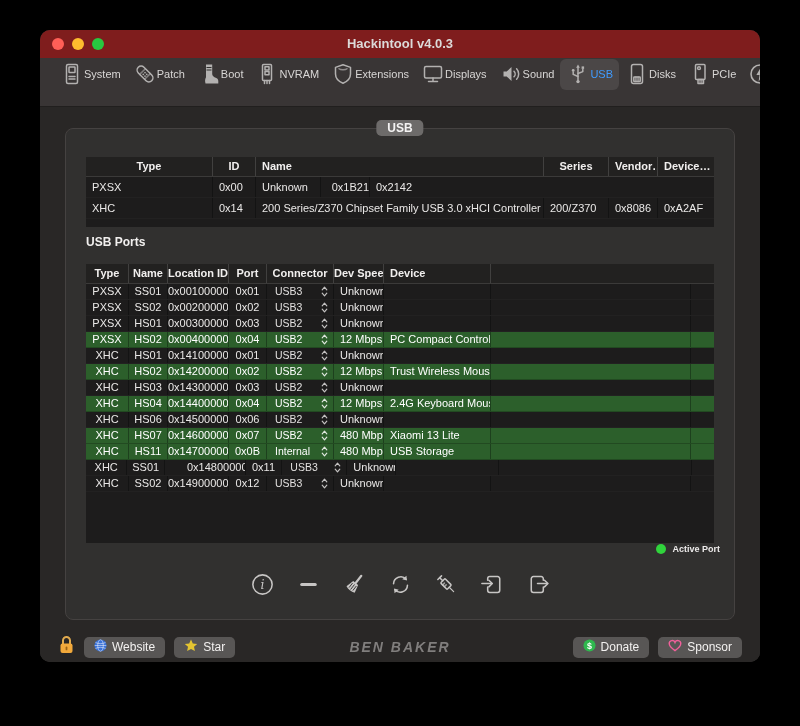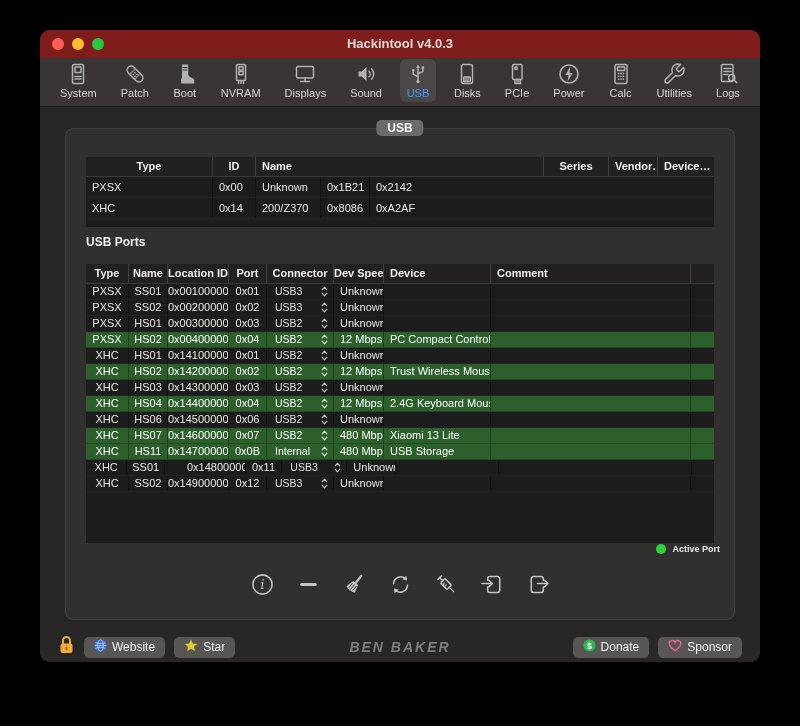--- a/index.html
+++ b/index.html
@@ -5,21 +5,21 @@
   html,body{margin:0;padding:0;}
   body{width:800px;height:726px;background:#000;font-family:"Liberation Sans",sans-serif;position:relative;overflow:hidden;}
   .window{position:absolute;left:40px;top:30px;width:720px;height:632px;background:#292726;border-radius:10px;overflow:hidden;box-shadow:0 0 0 1px rgba(255,255,255,.08) inset;}
   .titlebar{position:relative;height:28px;background:#7f1d1d;}
   .traffic{position:absolute;top:8px;width:12px;height:12px;border-radius:50%;}
   .t-close{left:12px;background:#ff5f57;}
   .t-min{left:32px;background:#febc2e;}
   .t-max{left:52px;background:#28c840;}
   .title{position:absolute;left:0;right:0;top:0;height:28px;line-height:28px;text-align:center;font-size:13px;font-weight:bold;color:#dcdad9;}
   .toolbar{height:47px;background:#393535;border-bottom:1px solid #211f1e;display:flex;justify-content:space-between;align-items:flex-start;padding:1px 14px 0 14px;}
-  .tb-item{display:flex;flex-direction:column;align-items:center;gap:0px;padding:2px 6px 3px 6px;border-radius:6px;cursor:default;}
+  .tb-item{display:flex;flex-direction:row;align-items:center;gap:0px;padding:2px 6px 3px 6px;border-radius:6px;cursor:default;}
   .tb-item.selected{background:#4b4747;}
   .tb-icon{height:26px;display:flex;align-items:center;justify-content:center;}
   .tb-icon svg{display:block;}
   .tb-label{font-size:11px;color:#d8d6d5;white-space:nowrap;}
   .content{position:relative;height:556px;background:#292726;}
   .panel{position:absolute;left:25px;top:21px;width:668px;height:490px;background:#31302f;border:1px solid #454241;border-radius:8px;}
   .badge{position:absolute;left:50%;transform:translateX(-50%);top:-9px;background:#6d6b6a;border-radius:5px;padding:1px 11px;font-size:12px;font-weight:bold;color:#f4f3f3;}
   .dtable{position:absolute;background:#1d1c1c;overflow:hidden;}
   .t-controllers{left:20px;top:28px;width:628px;height:70px;}
   .t-ports{left:20px;top:135px;width:628px;height:279px;}
@@ -115,20 +115,31 @@
               <line x1="14.5" y1="18.5" x2="14.5" y2="21.5"></line>
             </g>
           </svg>
         </span>
         <span class="tb-label">NVRAM</span>
       </div>
       <div class="tb-item">
         <span class="tb-icon">
           <svg width="24" height="24" viewBox="0 0 24 24">
             <g fill="none" stroke="#b3b1b0" stroke-width="1.5" stroke-linecap="round" stroke-linejoin="round">
+              <path d="M12 2.8 L19.5 5.4 V12 c0 4.6 -3.6 7.6 -7.5 9.2 C8.1 19.6 4.5 16.6 4.5 12 V5.4 Z"></path>
+              <path d="M8 6.8 c1.4 1.3 6.6 1.3 8 0" opacity=".7"></path>
+            </g>
+          </svg>
+        </span>
+        <span class="tb-label">Extensions</span>
+      </div>
+      <div class="tb-item">
+        <span class="tb-icon">
+          <svg width="24" height="24" viewBox="0 0 24 24">
+            <g fill="none" stroke="#b3b1b0" stroke-width="1.5" stroke-linecap="round" stroke-linejoin="round">
               <rect x="3.5" y="4.5" width="17" height="11.5" rx="1.5"></rect>
               <line x1="12" y1="16" x2="12" y2="19"></line>
               <line x1="7.5" y1="19.5" x2="16.5" y2="19.5"></line>
             </g>
           </svg>
         </span>
         <span class="tb-label">Displays</span>
       </div>
       <div class="tb-item">
         <span class="tb-icon">
@@ -255,45 +266,45 @@
             <div class="hcell al-l" style="width: 288px;">Name</div>
             <div class="hcell al-c" style="width: 65px;">Series</div>
             <div class="hcell al-l" style="width: 49px;">Vendor…</div>
             <div class="hcell al-l" style="width: 56px;">Device…</div>
           </div>
         <div id="ctl-body">
             <div class="trow r21">
               <div class="tcell al-l" style="width: 127px;">PXSX</div>
               <div class="tcell al-l" style="width: 43px;">0x00</div>
               <div class="tcell al-l" style="width: 65px;">Unknown</div>
-              <div class="tcell al-l" style="width: 49px;">0x1B21</div>
+              <div class="tcell al-l" style="width: 49px; text-align: right;">0x1B21</div>
               <div class="tcell al-l" style="width: 56px;">0x2142</div>
             </div>
             <div class="trow r21">
               <div class="tcell al-l" style="width: 127px;">XHC</div>
               <div class="tcell al-l" style="width: 43px;">0x14</div>
+              <div class="tcell al-l" style="width: 288px;">200 Series/Z370 Chipset Family USB 3.0 xHCI Controller</div>
               <div class="tcell al-l" style="width: 65px;">200/Z370</div>
               <div class="tcell al-l" style="width: 49px;">0x8086</div>
               <div class="tcell al-l" style="width: 56px;">0xA2AF</div>
             </div>
           </div>
       </div>
 
       <div class="ports-title">USB Ports</div>
 
       <div class="dtable t-ports">
         <div class="thead" id="port-head">
             <div class="hcell al-c" style="width: 43px;">Type</div>
             <div class="hcell al-c" style="width: 39px;">Name</div>
             <div class="hcell al-c" style="width: 61px;">Location ID</div>
             <div class="hcell al-c" style="width: 38px;">Port</div>
             <div class="hcell al-c" style="width: 67px;">Connector</div>
             <div class="hcell al-c" style="width: 50px;">Dev Speed</div>
             <div class="hcell al-l" style="width: 107px;">Device</div>
-            <div class="hcell al-l" style="width: 200px;">Comment</div>
             <div class="hcell al-c" style="width: 23px;"></div>
           </div>
         <div id="port-body">
             <div class="trow r16">
               <div class="tcell al-c" style="width: 43px;">PXSX</div>
               <div class="tcell al-c" style="width: 39px;">SS01</div>
               <div class="tcell al-c" style="width: 61px;">0x00100000</div>
               <div class="tcell al-c" style="width: 38px;">0x01</div>
               <div class="tcell connector" style="width: 67px;">
                 <span>USB3</span>

